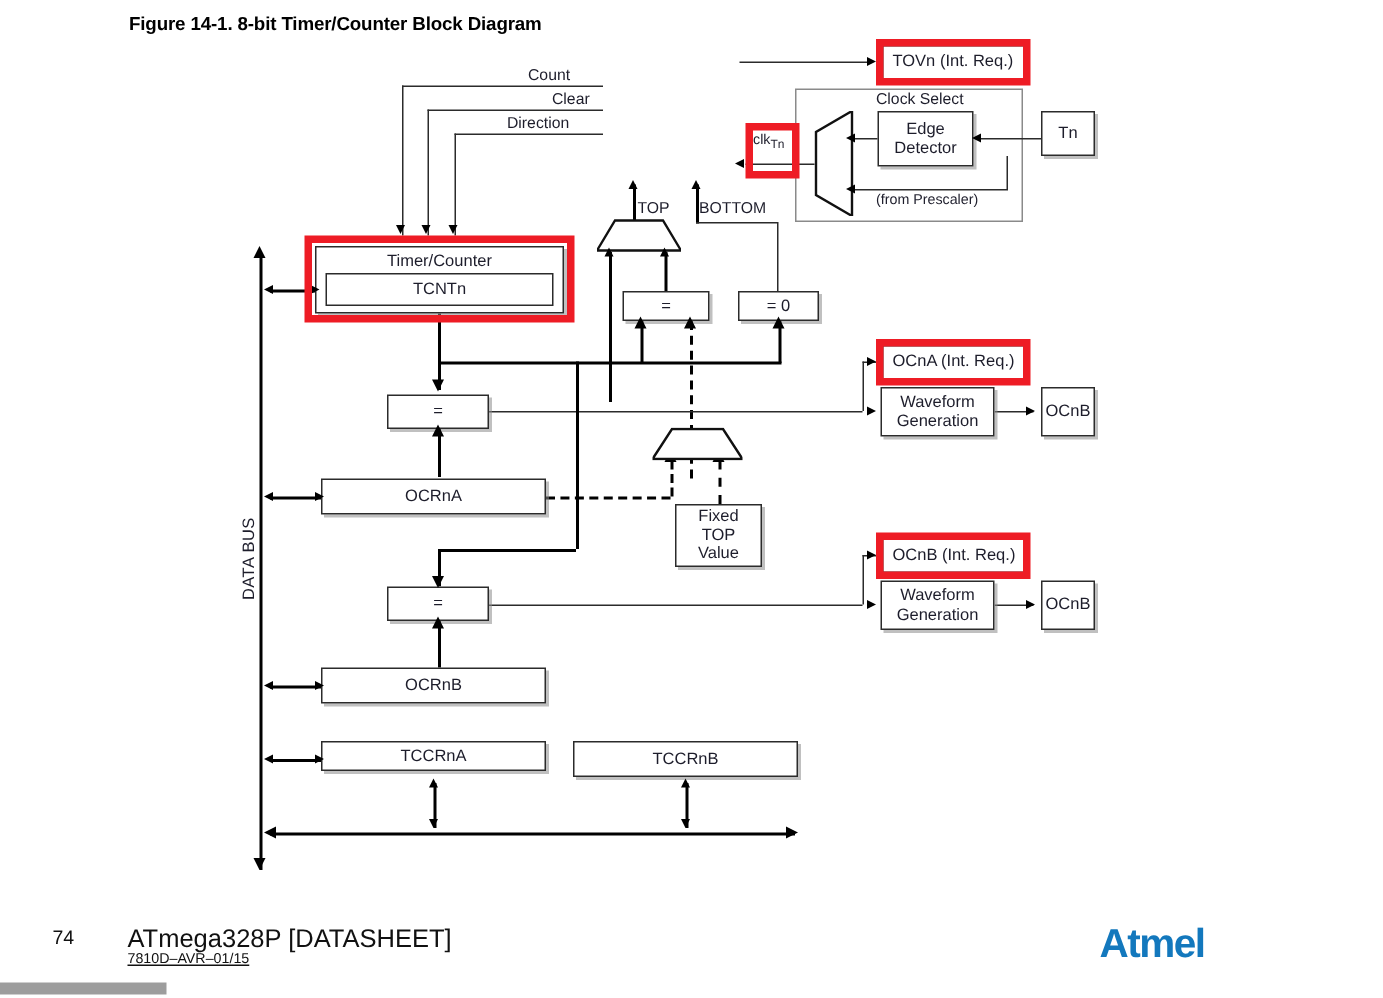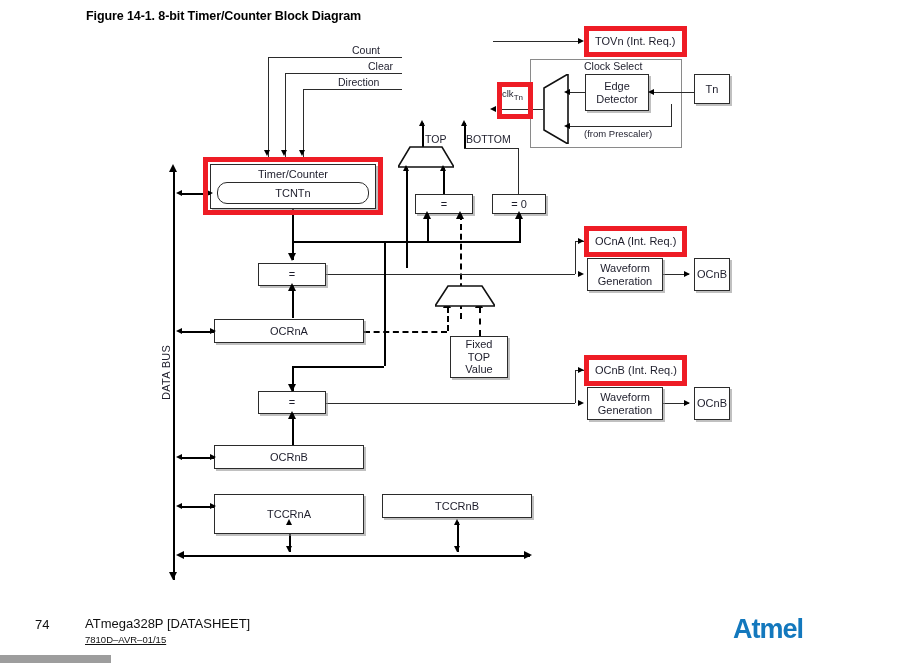--- a/index.html
+++ b/index.html
@@ -102,21 +102,21 @@
     letter-spacing: 0.3px;
     z-index: 5;
   }
   
   .footer-page {
     position: absolute; left: 35px; top: 617px;
     font-size: 13px; color: #111; font-weight: normal;
   }
   .footer-title {
     position: absolute; left: 85px; top: 616px;
-    font-size: 13px; color: #111;
+    font-size: 17px; color: #111;
   }
   .footer-code {
     position: absolute; left: 85px; top: 634px;
     font-size: 9.5px; color: #111; text-decoration: underline;
   }
   .atmel-logo {
     position: absolute; left: 733px; top: 616px;
     font-size: 27px; font-weight: bold; letter-spacing: -1px;
     color: #1378bd; line-height: 1;
   }
@@ -208,21 +208,21 @@
   <div class="hl" style="left:464px; top:148px; width:54px;"></div>
   <div class="vl" style="left:518px; top:148px; height:47px;"></div>
 
   <svg class="mux" style="left:398px; top:146px; width:56px; height:22px;" viewBox="0 0 56 22">
     <polygon points="0,21 56,21 44,1 12,1" fill="#ffffff" stroke="#111" stroke-width="1.6"></polygon>
   </svg>
 
   <div class="box" style="left:210px; top:164px; width:166px; height:45px; flex-direction:column; justify-content:flex-start; padding-top:3px;">
     <span>Timer/Counter</span>
   </div>
-  <div class="plainbox" style="left:217px; top:182px; width:152px; height:22px;border-radius:10px;">
+  <div class="plainbox" style="left:217px; top:182px; width:152px; height:22px;">
     <span>TCNTn</span>
   </div>
   <div class="redbox" style="left:203px; top:157px; width:180px; height:58px;"></div>
 
   <div class="vl-thick" style="left:292px; top:204px; height:56px;"></div>
   <div class="ar ar-d" style="left:287.5px; top:253px;"></div>
 
   <div class="hl-thick" style="left:292px; top:241px; width:229px;"></div>
 
   <div class="box" style="left:415px; top:194px; width:58px; height:20px;">
@@ -297,21 +297,21 @@
   <div class="hl-thick" style="left:292px; top:366px; width:92px;"></div>
   <div class="vl-thick" style="left:384px; top:241px; height:125px;"></div>
 
   <div class="box" style="left:214px; top:445px; width:150px; height:24px;">
     <span>OCRnB</span>
   </div>
   <div class="hl-thick" style="left:180px; top:457px; width:36px;"></div>
   <div class="ar ar-l ar-sm" style="left:176px; top:453.5px;"></div>
   <div class="ar ar-r ar-sm" style="left:210px; top:453.5px;"></div>
 
-  <div class="box" style="left:214px; top:494px; width:150px; height:40px;">
+  <div class="box" style="left:214px; top:494px; width:150px; height:20px;">
     <span>TCCRnA</span>
   </div>
   <div class="box" style="left:382px; top:494px; width:150px; height:24px;">
     <span>TCCRnB</span>
   </div>
   <div class="hl-thick" style="left:180px; top:506px; width:36px;"></div>
   <div class="ar ar-l ar-sm" style="left:176px; top:502.5px;"></div>
   <div class="ar ar-r ar-sm" style="left:210px; top:502.5px;"></div>
 
   <div class="vl-thick" style="left:289px; top:522px; height:30px;"></div>

